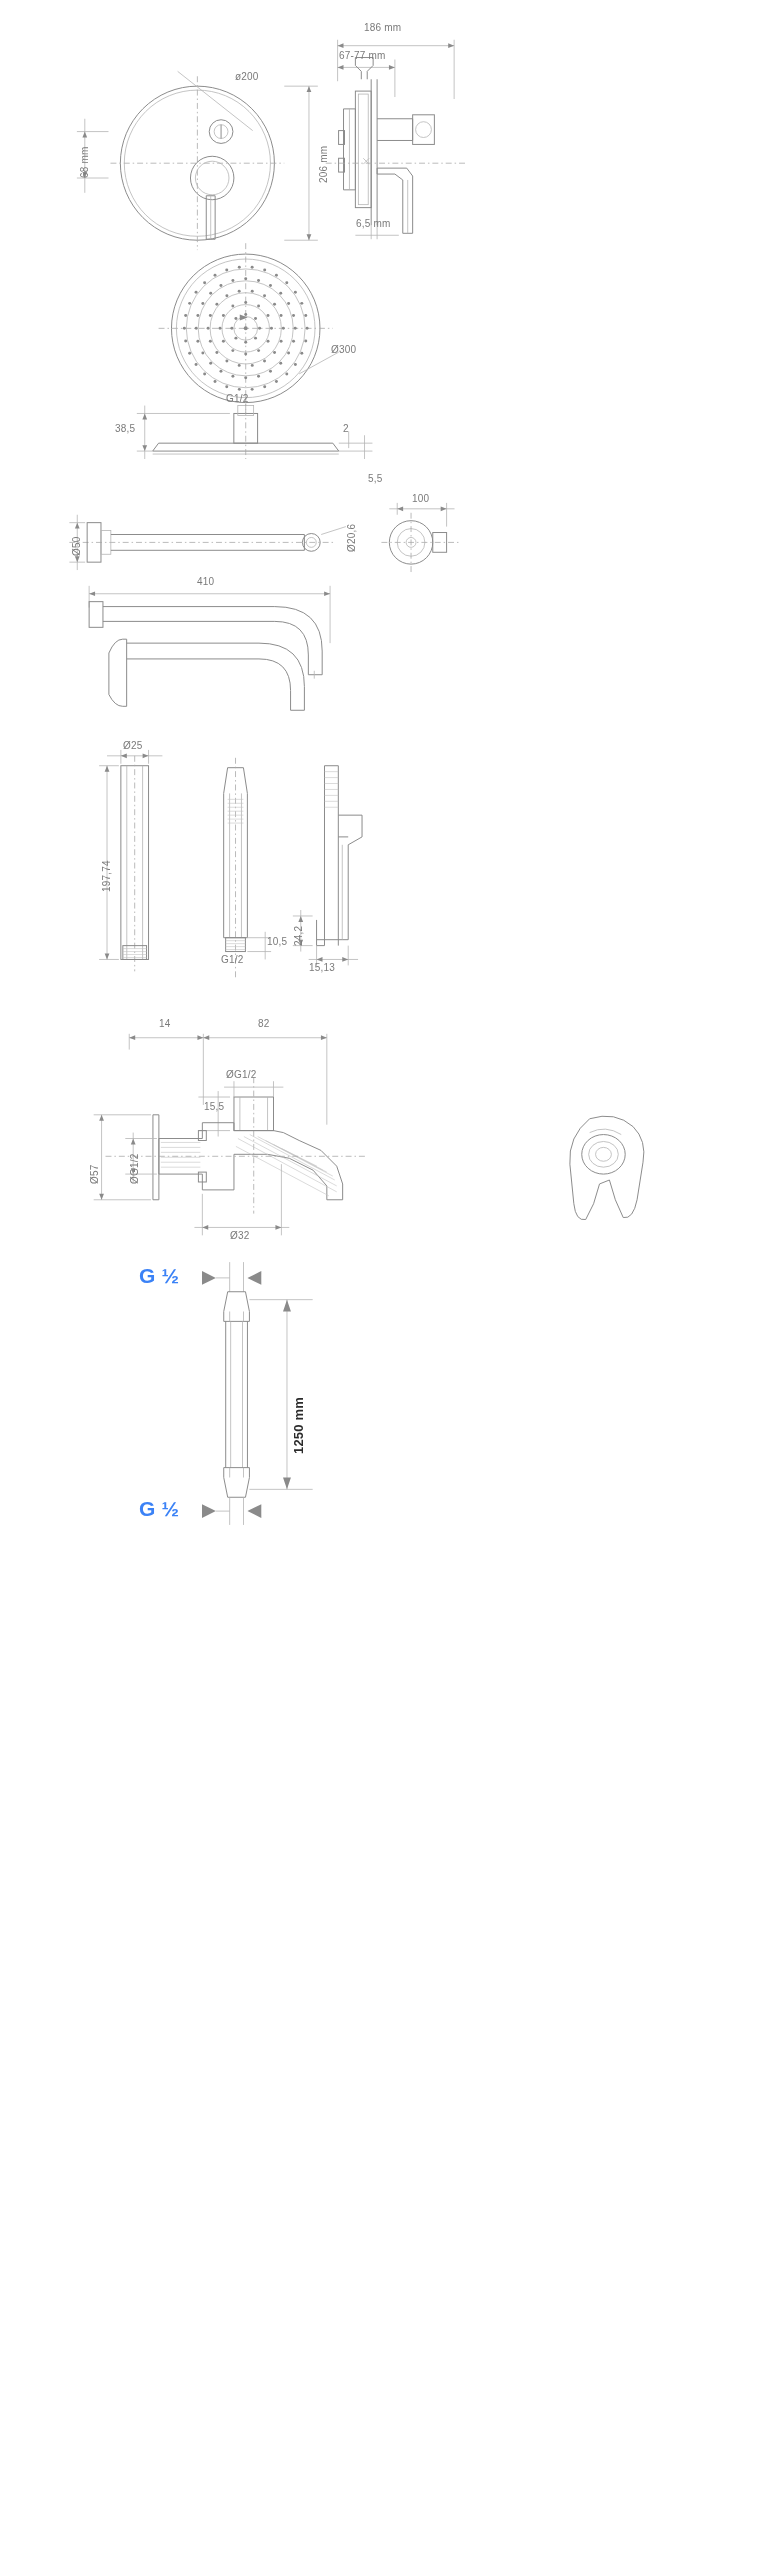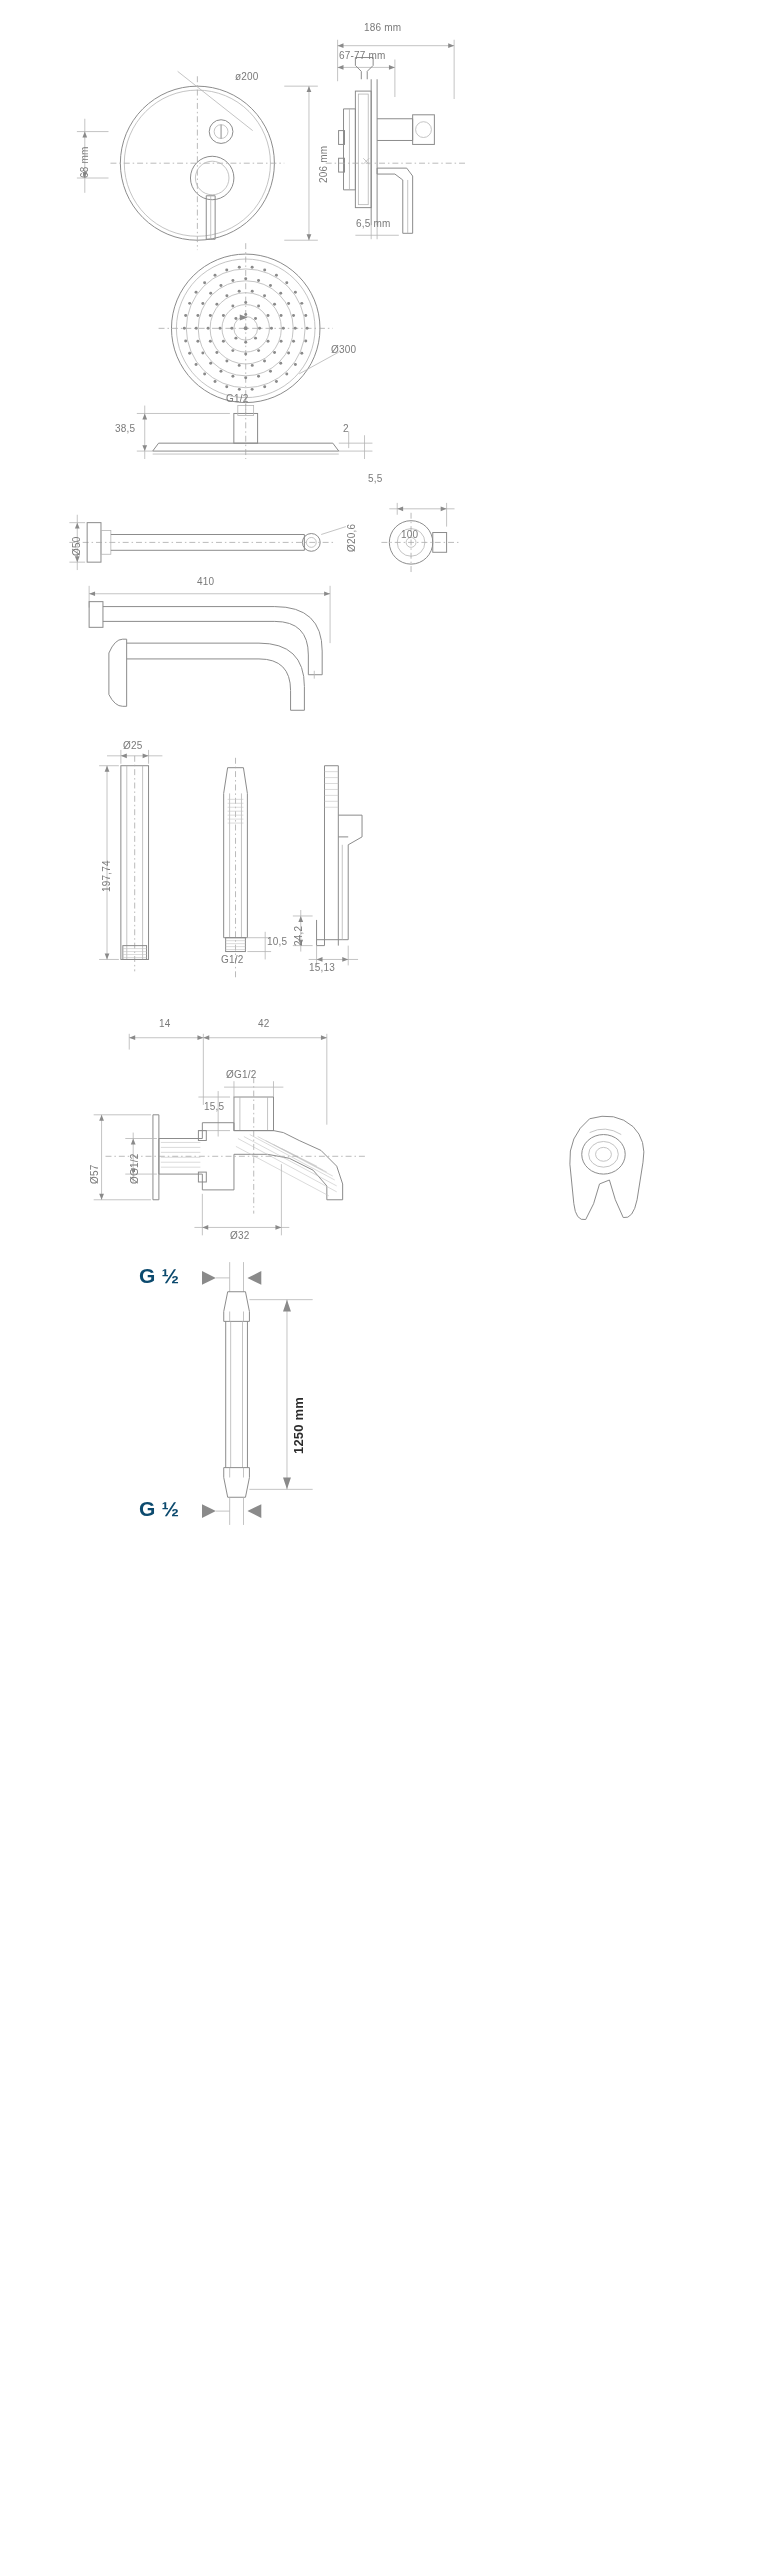--- a/index.html
+++ b/index.html
@@ -1,21 +1,21 @@
 <!DOCTYPE html>
 <html><head>
 <meta charset="utf-8">
 <style>
   html,body{margin:0;padding:0;background:#ffffff;}
   body{width:776px;height:2576px;position:relative;font-family:"Liberation Sans",sans-serif;color:#6b6b6b;overflow:hidden;}
   .sheet{position:absolute;left:0;top:0;width:776px;height:2576px;}
   .blk{position:absolute;}
   svg{display:block;overflow:visible;}
   .dimtxt{position:absolute;font-size:10px;color:#7a7a7a;white-space:nowrap;letter-spacing:0.2px;}
-  .dimtxt.big{font-size:21px;color:#0c4a6e;font-weight:700;}
+  .dimtxt.big{font-size:21px;color:#3b82f6;font-weight:700;}
   .dimtxt.med{font-size:13px;color:#2b2b2b;font-weight:700;}
   .rot90{transform:rotate(-90deg);transform-origin:left top;}
   .ln{stroke:#8a8a8a;stroke-width:1;fill:none;}
   .thin{stroke:#b4b4b4;stroke-width:.8;fill:none;}
   .dash{stroke:#a8a8a8;stroke-width:.8;fill:none;stroke-dasharray:6 3 1.5 3;}
   .hatch{stroke:#c2c2c2;stroke-width:.6;fill:none;}
   .dot{fill:#8a8a8a;}
 </style>
 </head>
 <body>
@@ -291,21 +291,21 @@
       <path class="ln" d="M60,160 Q66,146 74,146 L78,146"></path>
       <path class="ln" d="M60,202 Q66,214 74,214 L78,214"></path>
       <line class="ln" x1="60" y1="160" x2="60" y2="202"></line>
       <path class="ln" d="M78,150 L212,150 Q258,150 258,194 L258,218"></path>
       <path class="ln" d="M78,166 L212,166 Q244,166 244,198 L244,218"></path>
       <path class="ln" d="M244,218 L258,218"></path>
       <line class="ln" x1="78" y1="146" x2="78" y2="214"></line>
     </svg>
     <div class="dimtxt rot90" style="left:22px;top:61px;">Ø50</div>
     <div class="dimtxt rot90" style="left:297px;top:57px;">Ø20,6</div>
-    <div class="dimtxt" style="left:352px;top:-2px;margin-top:36px;">100</div>
+    <div class="dimtxt" style="left:363px;top:-2px;">100</div>
     <div class="dimtxt" style="left:148px;top:81px;">410</div>
   </div>
 
   <div class="blk" style="left:79px;top:742px;width:317px;height:257px;">
     <svg width="317" height="257" viewBox="0 0 320 260">
 
       <line class="thin" x1="42" y1="22" x2="42" y2="8"></line>
       <line class="thin" x1="70" y1="22" x2="70" y2="8"></line>
       <line class="thin" x1="28" y1="14" x2="84" y2="14"></line>
       <path class="dot" d="M42,14 l6,-2.4 v4.8 z"></path>
@@ -464,21 +464,21 @@
       <path class="dot" d="M164,214 l6,-2.4 v4.8 z"></path>
       <path class="dot" d="M244,214 l-6,-2.4 v4.8 z"></path>
 
       <path class="ln" d="M556,104 Q582,96 600,112 Q614,126 610,148 L604,186 Q600,206 590,204 L582,186 L576,166 L566,170 L560,190 L552,206 Q542,208 540,190 L536,150 Q534,122 556,104 Z"></path>
       <ellipse class="ln" cx="570" cy="140" rx="22" ry="20"></ellipse>
       <ellipse class="thin" cx="570" cy="140" rx="15" ry="13"></ellipse>
       <ellipse class="thin" cx="570" cy="140" rx="8" ry="7"></ellipse>
       <path class="thin" d="M556,118 Q572,110 588,120"></path>
     </svg>
     <div class="dimtxt" style="left:119px;top:2px;">14</div>
-    <div class="dimtxt" style="left:218px;top:2px;">42</div>
+    <div class="dimtxt" style="left:218px;top:2px;">82</div>
     <div class="dimtxt" style="left:186px;top:53px;">ØG1/2</div>
     <div class="dimtxt" style="left:164px;top:85px;">15,5</div>
     <div class="dimtxt rot90" style="left:89px;top:168px;">ØG1/2</div>
     <div class="dimtxt rot90" style="left:49px;top:168px;">Ø57</div>
     <div class="dimtxt" style="left:190px;top:214px;">Ø32</div>
   </div>
 
   <div class="blk" style="left:119px;top:1256px;width:415px;height:277px;">
     <svg width="415" height="277" viewBox="0 0 420 280">
 

